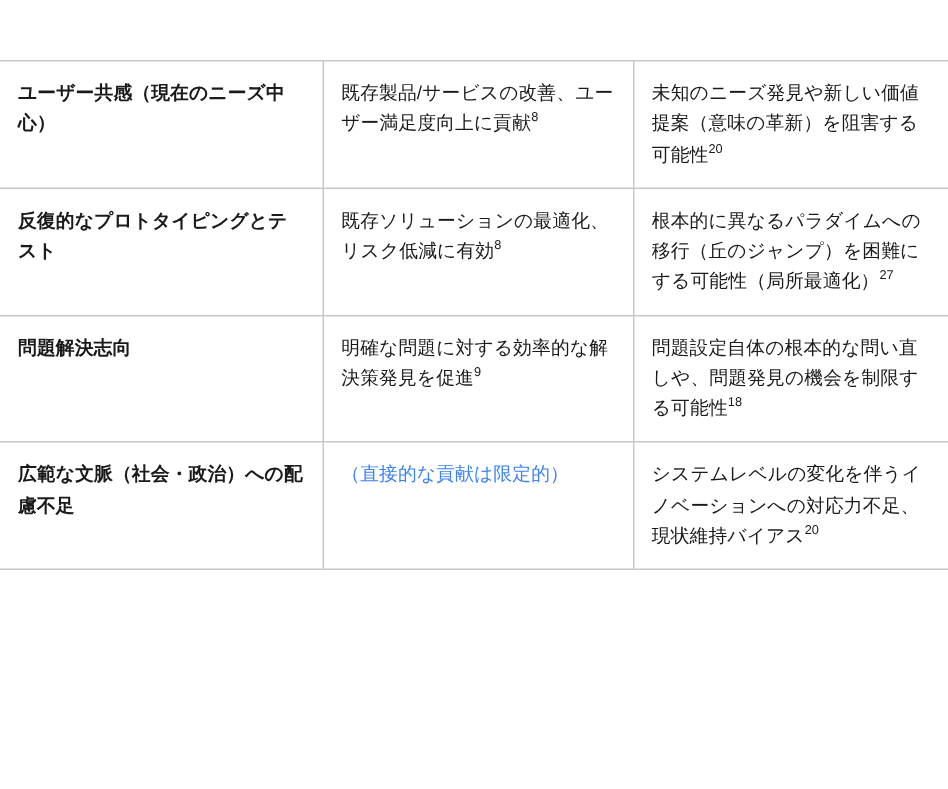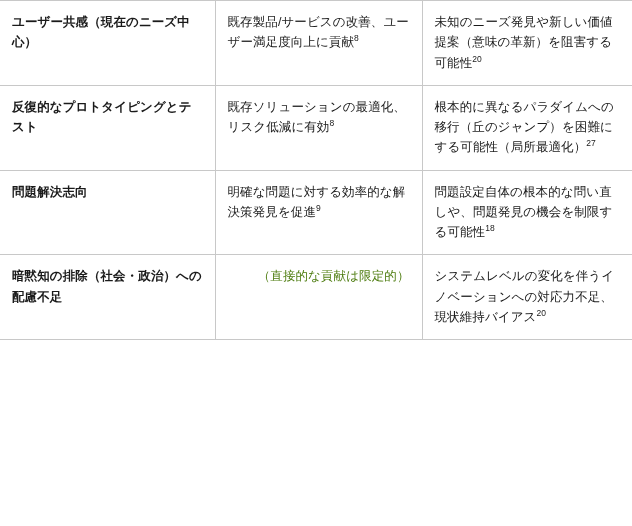--- a/index.html
+++ b/index.html
@@ -11,20 +11,21 @@
     width: 632px;
     height: 526px;
     font-family: "Liberation Sans", "DejaVu Sans", sans-serif;
     color: #1a1a1a;
     overflow: hidden;
   }
   .table-wrap {
     width: 632px;
     box-sizing: border-box;
     padding: 0;
+    margin-top: 40px;
   }
   table.comparison {
     border-collapse: collapse;
     table-layout: fixed;
     width: 632px;
     border-top: 1px solid #c8c8c8;
     border-bottom: 1px solid #c8c8c8;
   }
   table.comparison col.c1 { width: 215px; }
   table.comparison col.c2 { width: 207px; }
@@ -57,22 +58,21 @@
     vertical-align: super;
     line-height: 0;
     letter-spacing: 0;
   }
   .cell-text {
     display: block;
     word-break: break-all;
     overflow-wrap: anywhere;
   }
   .muted {
-    color: #4d7c0f;
-    text-align: right;
+    color: #3b82f6;
   }
 </style>
 </head>
 <body>
 
 <div class="table-wrap">
   <table class="comparison">
     <colgroup>
       <col class="c1">
       <col class="c2">
@@ -107,21 +107,21 @@
           </td>
         <td class="col-contrib">
             <span class="cell-text"><span>明確な問題に対する効率的な解決策発見を促進</span><sup>9</sup></span>
           </td>
         <td class="col-limit">
             <span class="cell-text"><span>問題設定自体の根本的な問い直しや、問題発見の機会を制限する可能性</span><sup>18</sup></span>
           </td>
       </tr>
       <tr>
         <td class="col-aspect">
-            <span class="cell-text">暗黙知の排除（社会・政治）への配慮不足</span>
+            <span class="cell-text">広範な文脈（社会・政治）への配慮不足</span>
           </td>
         <td class="col-contrib">
             <span class="cell-text muted"><span>（直接的な貢献は限定的）</span><sup></sup></span>
           </td>
         <td class="col-limit">
             <span class="cell-text"><span>システムレベルの変化を伴うイノベーションへの対応力不足、現状維持バイアス</span><sup>20</sup></span>
           </td>
       </tr>
     </tbody>
   </table>

